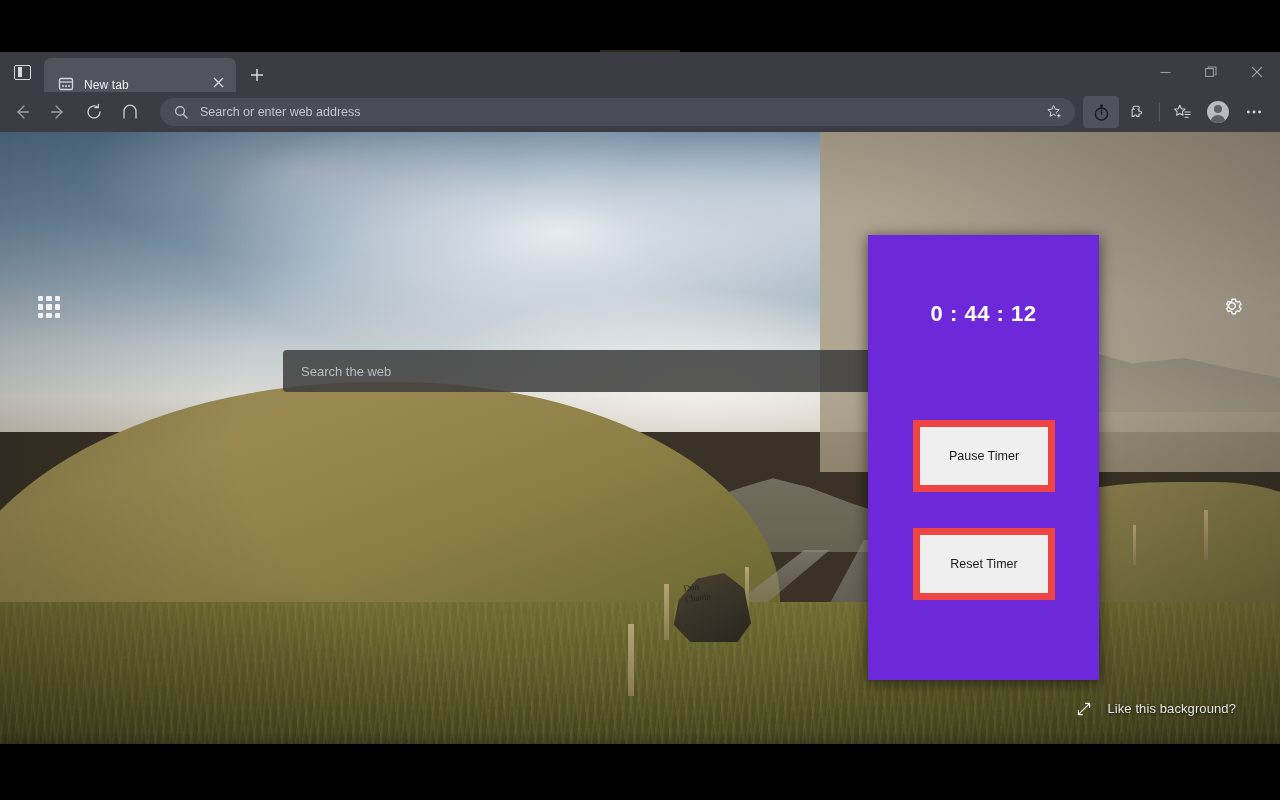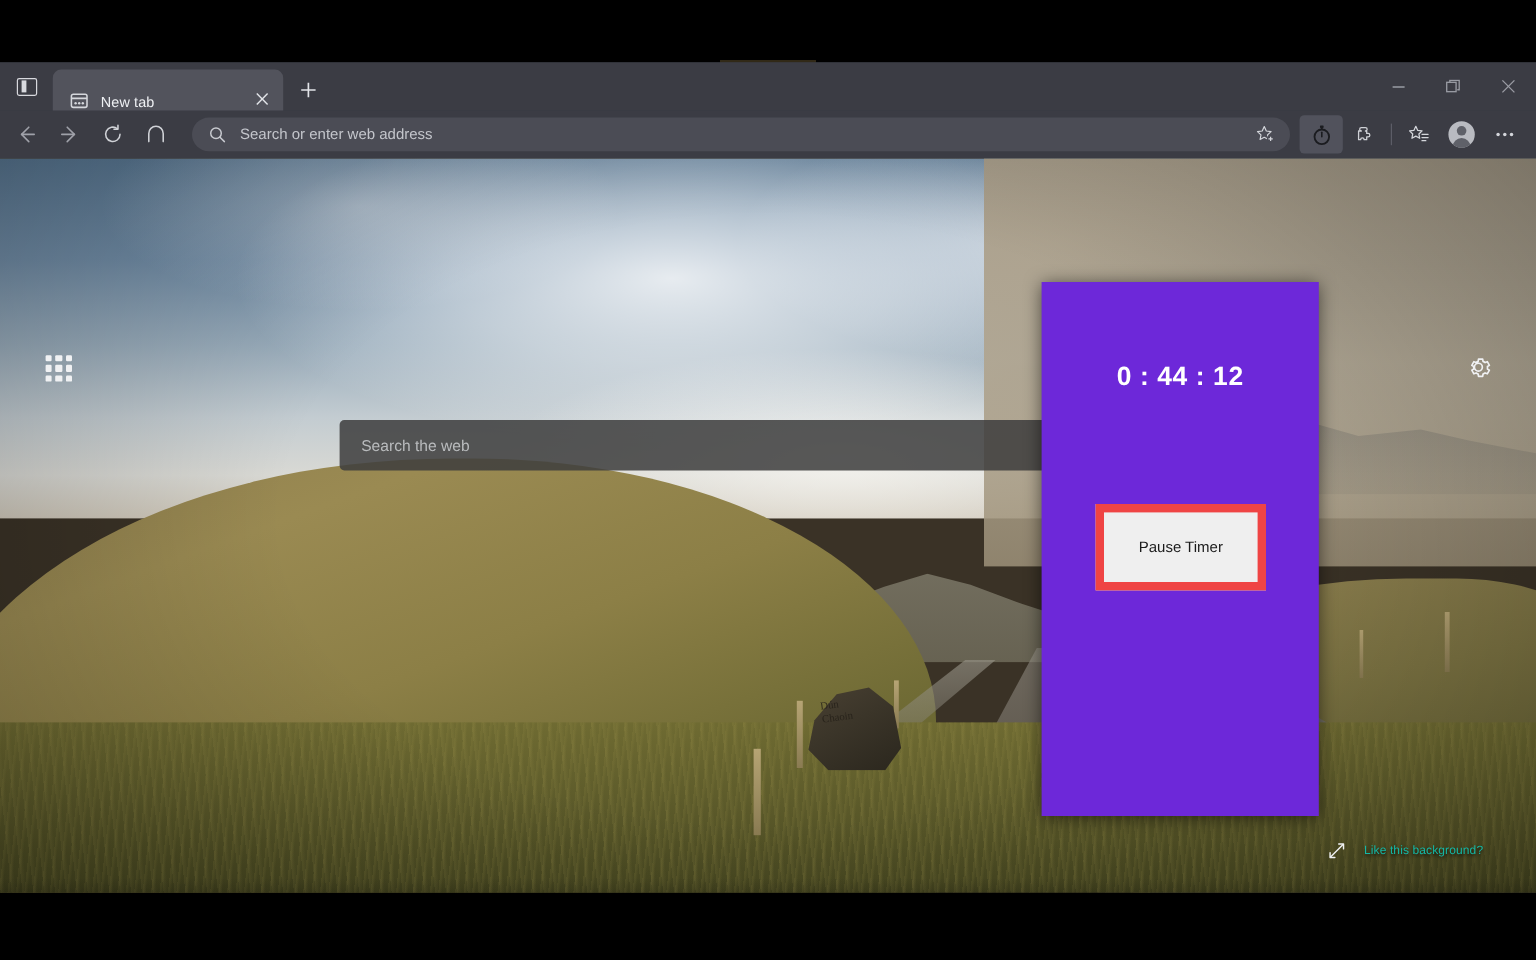--- a/index.html
+++ b/index.html
@@ -215,21 +215,21 @@
     background:rgba(62,62,62,.86); border-radius:4px; display:flex; align-items:center;
     padding:0 18px; cursor:text;
   }
   .ntp-search-text { font-size:13px; color:#b9bbbd; }
 
   .like-bg {
     position:absolute; right:44px; bottom:28px; display:flex; align-items:center; cursor:pointer;
   }
   .like-bg-icon { margin-right:16px; display:flex; }
   .like-bg-text {
-    font-size:10px; color:#14b8a6; letter-spacing:.1px;
+    font-size:13px; color:#e5e5e5; letter-spacing:.1px;
     text-shadow:0 1px 3px rgba(0,0,0,.8);
   }
 
   
   .timer-popup {
     position:absolute; left:868px; top:71px; width:231px; height:445px;
     background:#6d28d9; z-index:50;
     box-shadow:0 2px 14px rgba(0,0,0,.6);
     margin-top:32px;
   }
@@ -463,19 +463,20 @@
             <path d="M5.4 12.6 H1.4 V8.6" fill="none" stroke="#f0f1f3" stroke-width="1.2" stroke-linecap="round" stroke-linejoin="round"></path>
             <line x1="12.2" y1="1.8" x2="1.8" y2="12.2" stroke="#f0f1f3" stroke-width="1.2" stroke-linecap="round"></line>
           </svg>
         </span>
         <span class="like-bg-text">Like this background?</span>
       </div>
 
       <div class="timer-popup">
         <div class="timer-display">0 : 44 : 12</div>
         <div class="timer-btn pause">Pause Timer</div>
+        <div class="timer-btn reset">Reset Timer</div>
       </div>
 
     </div>
   </div>
 
   <div class="bottom-strip"></div>
 </div>
 
 </body></html>

